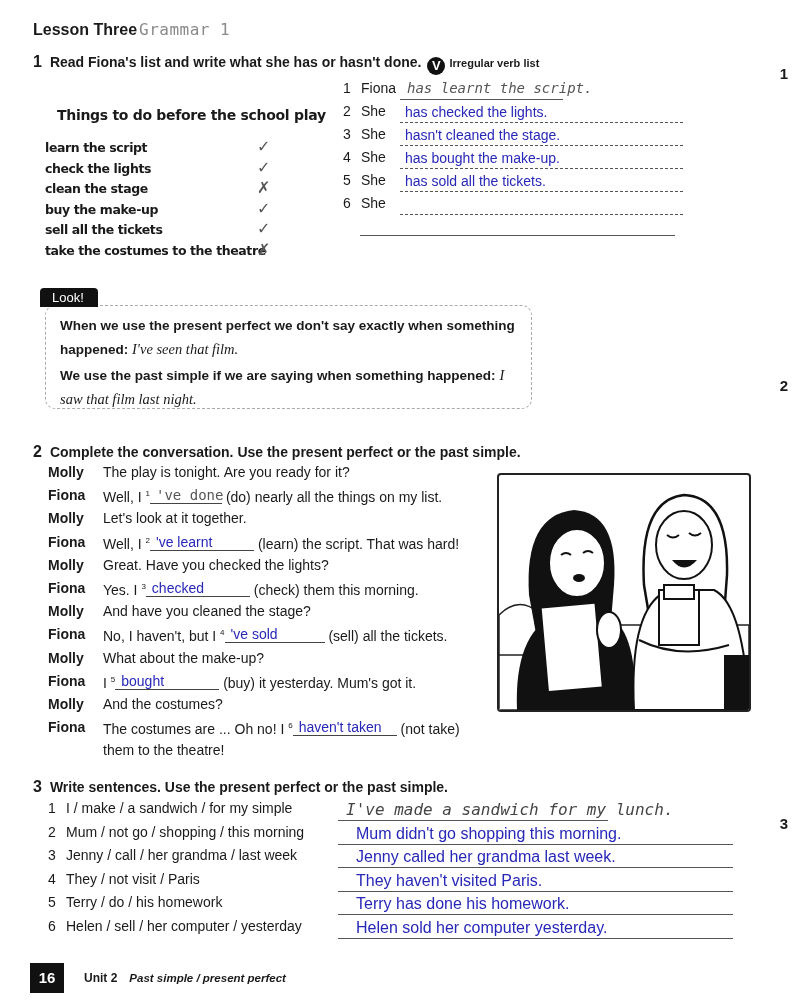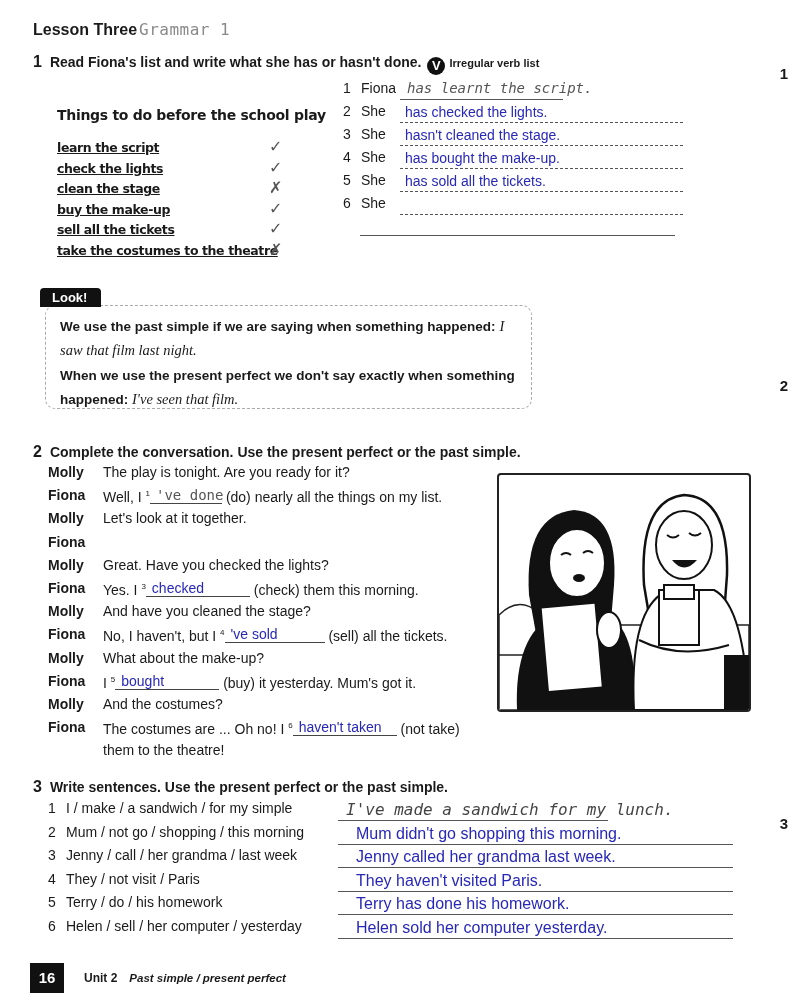--- a/index.html
+++ b/index.html
@@ -8,33 +8,33 @@
   .abs { position:absolute; }
   .lesson-title { left:33px; top:20px; font-size:16px; font-weight:bold; }
   .lesson-sub { font-weight:normal; color:#8a8a8a; font-family:"DejaVu Sans Mono", monospace; font-size:16px; margin-left:2px; letter-spacing:0.5px; }
   .ex-head { font-size:14px; font-weight:bold; }
   .ex-num { font-size:16px; font-weight:bold; margin-right:8px; }
   .vbadge { display:inline-block; width:18px; height:18px; border-radius:50%; background:#111; color:#fff;
             font-size:13px; line-height:18px; text-align:center; font-weight:bold; margin:0 4px 0 6px; vertical-align:-3px; }
   .vlist { font-size:11px; font-weight:bold; }
   .score { font-size:15px; font-weight:bold; right:12px; }
   .todo-title { left:57px; top:107px; font-size:14px; font-weight:bold; font-family:"DejaVu Sans", sans-serif; letter-spacing:-0.3px; }
-  .todo-list { left:57px; top:140px; width:235px;text-decoration:underline; }
+  .todo-list { left:45px; top:140px; width:235px; }
   .todo-item { height:20.6px; font-size:12.5px; font-weight:bold; font-family:"DejaVu Sans", sans-serif; letter-spacing:-0.4px; position:relative; }
   .todo-mark { position:absolute; right:10px; top:-3px; font-size:16px; color:#555; font-weight:normal; }
   .ans1 { left:343px; top:80px; width:340px; }
   .ans-row { height:23px; font-size:14px; position:relative; white-space:nowrap; }
   .ans-num { display:inline-block; width:18px; }
   .ans-pre { display:inline-block; width:36px; }
   .ans-line { position:absolute; left:57px; right:0; bottom:3px; border-bottom:1px dashed #555; }
   .ans-line.short { right:120px; border-bottom-style:solid; }
   .ans-blue { color:#2727b8; font-size:14px; position:absolute; left:62px; top:1px; }
   .ans-hand { color:#555; font-family:"DejaVu Sans Mono", monospace; font-size:14px; position:absolute; left:64px; top:0; font-style:italic; }
   .extra-line { left:360px; top:235px; width:315px; border-bottom:1px solid #555; height:0; }
-  .look-tag { left:40px; top:288px; background:#111; color:#fff; font-size:13px; font-weight:bold; padding:2px 14px 2px 12px; border-radius:4px 4px 0 0; }
+  .look-tag { left:40px; top:288px; background:#111; color:#fff; font-size:13px; font-weight:normal; padding:2px 14px 2px 12px; border-radius:4px 4px 0 0; }
   .look-box { left:45px; top:305px; width:485px; height:102px; border:1px dashed #aaa; border-radius:10px; }
   .look-text { left:60px; top:315px; width:460px; font-size:13.5px; font-weight:bold; line-height:22.5px; }
   .look-text p { margin:0 0 3px 0; }
   .look-text em { font-weight:normal; font-style:italic; font-family:"Liberation Serif", serif; font-size:14.5px; }
   .convo { left:48px; top:464px; width:450px; }
   .c-row { height:23.2px; font-size:14px; position:relative; white-space:nowrap; }
   .speaker { position:absolute; left:0; font-weight:bold; }
   .line { position:absolute; left:55px; }
   .blank { display:inline-block; border-bottom:1px solid #444; position:relative; height:16px; vertical-align:-2px; }
   .blank .fill { position:absolute; left:6px; bottom:0px; color:#2727b8; font-size:14px; }
@@ -82,22 +82,22 @@
   <div class="ans-row"><span class="ans-num">3</span><span class="ans-pre">She</span><span class="ans-line"></span><span class="ans-blue">hasn't cleaned the stage.</span></div>
   <div class="ans-row"><span class="ans-num">4</span><span class="ans-pre">She</span><span class="ans-line"></span><span class="ans-blue">has bought the make-up.</span></div>
   <div class="ans-row"><span class="ans-num">5</span><span class="ans-pre">She</span><span class="ans-line"></span><span class="ans-blue">has sold all the tickets.</span></div>
   <div class="ans-row"><span class="ans-num">6</span><span class="ans-pre">She</span><span class="ans-line"></span></div>
 </div>
 <div class="abs extra-line"></div>
 
 <div class="abs look-box"></div>
 <div class="abs look-tag">Look!</div>
 <div class="abs look-text">
+  <p><span>When we use the present perfect we don't say exactly when something happened:</span> <em>I've seen that film.</em></p>
   <p><span>We use the past simple if we are saying when something happened:</span> <em>I saw that film last night.</em></p>
-  <p><span>When we use the present perfect we don't say exactly when something happened:</span> <em>I've seen that film.</em></p>
 </div>
 <div class="abs score" style="top:377px;">2</div>
 
 <div class="abs ex-head" style="left:33px; top:443px;">
   <span class="ex-num">2</span><span>Complete the conversation. Use the present perfect or the past simple.</span>
 </div>
 <div class="abs convo">
   <div class="c-row">
       <span class="speaker">Molly</span>
       <span class="line">The play is tonight. Are you ready for it?</span>
@@ -105,20 +105,21 @@
   <div class="c-row">
       <span class="speaker">Fiona</span>
       <span class="line"><span>Well, I</span> <sup>1</sup><span class="blank" style="width:72px;"><span class="fill hand">'ve done</span></span> <span>(do) nearly all the things on my list.</span></span>
     </div>
   <div class="c-row">
       <span class="speaker">Molly</span>
       <span class="line">Let's look at it together.</span>
     </div>
   <div class="c-row">
       <span class="speaker">Fiona</span>
+      <span class="line"><span>Well, I</span> <sup>2</sup><span class="blank" style="width:104px;"><span class="fill">'ve learnt</span></span> <span>(learn) the script. That was hard!</span></span>
     </div>
   <div class="c-row">
       <span class="speaker">Molly</span>
       <span class="line">Great. Have you checked the lights?</span>
     </div>
   <div class="c-row">
       <span class="speaker">Fiona</span>
       <span class="line"><span>Yes. I</span> <sup>3</sup><span class="blank" style="width:104px;"><span class="fill">checked</span></span> <span>(check) them this morning.</span></span>
     </div>
   <div class="c-row">

